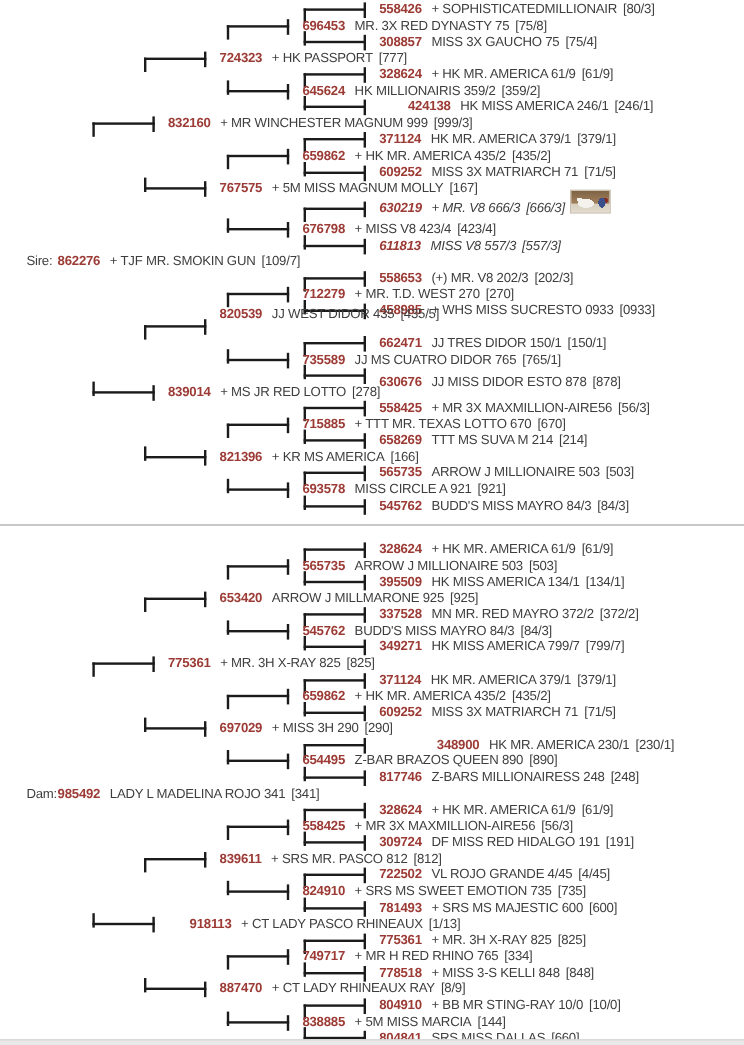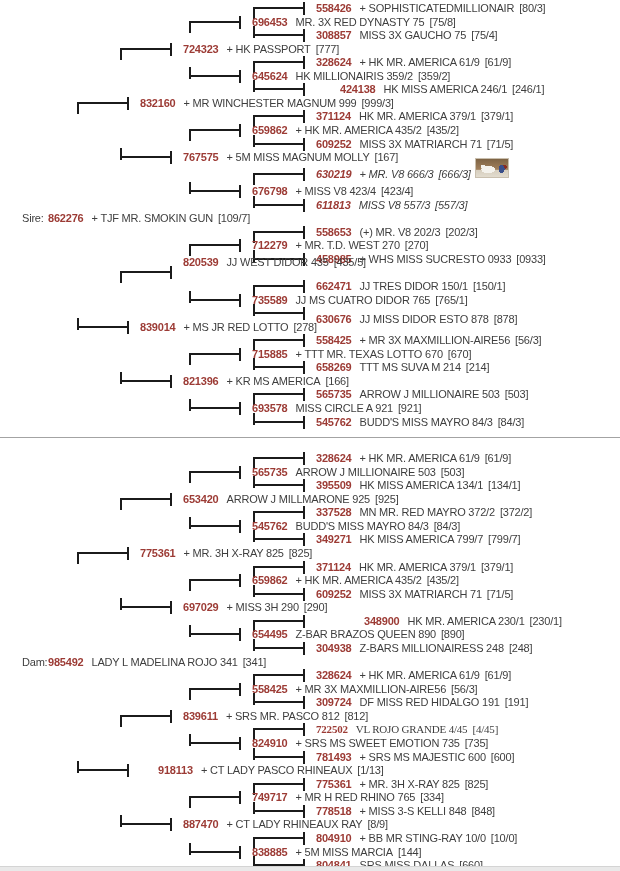--- a/index.html
+++ b/index.html
@@ -127,32 +127,32 @@
       <div class="row gen3" style="left: 252px; top: 574px;"><span class="num">659862</span><span class="name">+ HK MR. AMERICA 435/2</span><span class="reg">[435/2]</span></div>
       <div class="bracket up" style="left: 253px; top: 593px;"></div>
       <div class="row gen4" style="left: 316px; top: 588px;"><span class="num">609252</span><span class="name">MISS 3X MATRIARCH 71</span><span class="reg">[71/5]</span></div>
       <div class="bracket up" style="left: 120px; top: 606px;"></div>
       <div class="row gen2" style="left: 183px; top: 601px;"><span class="num">697029</span><span class="name">+ MISS 3H 290</span><span class="reg">[290]</span></div>
       <div class="bracket down" style="left: 253px; top: 620px;"></div>
       <div class="row gen4" style="left: 316px; top: 615px; margin-left: 48px;"><span class="num">348900</span><span class="name">HK MR. AMERICA 230/1</span><span class="reg">[230/1]</span></div>
       <div class="bracket up" style="left: 189px; top: 633px;"></div>
       <div class="row gen3" style="left: 252px; top: 628px;"><span class="num">654495</span><span class="name">Z-BAR BRAZOS QUEEN 890</span><span class="reg">[890]</span></div>
       <div class="bracket up" style="left: 253px; top: 647px;"></div>
-      <div class="row gen4" style="left: 316px; top: 642px;"><span class="num">304938</span><span class="name">Z-BARS MILLIONAIRESS 248</span><span class="reg">[248]</span></div>
+      <div class="row gen4" style="left: 316px; top: 642px;"><span class="num">817746</span><span class="name">Z-BARS MILLIONAIRESS 248</span><span class="reg">[248]</span></div>
       <div class="row gen0" style="left: 22px; top: 656px;"><span class="lbl">Dam:</span><span class="num">985492</span><span class="name">LADY L MADELINA ROJO 341</span><span class="reg">[341]</span></div>
       <div class="bracket down" style="left: 253px; top: 674px;"></div>
       <div class="row gen4" style="left: 316px; top: 669px;"><span class="num">328624</span><span class="name">+ HK MR. AMERICA 61/9</span><span class="reg">[61/9]</span></div>
       <div class="bracket down" style="left: 189px; top: 688px;"></div>
       <div class="row gen3" style="left: 252px; top: 683px;"><span class="num">558425</span><span class="name">+ MR 3X MAXMILLION-AIRE56</span><span class="reg">[56/3]</span></div>
       <div class="bracket up" style="left: 253px; top: 701px;"></div>
       <div class="row gen4" style="left: 316px; top: 696px;"><span class="num">309724</span><span class="name">DF MISS RED HIDALGO 191</span><span class="reg">[191]</span></div>
       <div class="bracket down" style="left: 120px; top: 715px;"></div>
       <div class="row gen2" style="left: 183px; top: 710px;"><span class="num">839611</span><span class="name">+ SRS MR. PASCO 812</span><span class="reg">[812]</span></div>
       <div class="bracket down" style="left: 253px; top: 728px;"></div>
-      <div class="row gen4" style="left: 316px; top: 723px; font-family: Liberation Serif, serif;"><span class="num">722502</span><span class="name">VL ROJO GRANDE 4/45</span><span class="reg">[4/45]</span></div>
+      <div class="row gen4" style="left: 316px; top: 723px;"><span class="num">722502</span><span class="name">VL ROJO GRANDE 4/45</span><span class="reg">[4/45]</span></div>
       <div class="bracket up" style="left: 189px; top: 742px;"></div>
       <div class="row gen3" style="left: 252px; top: 737px;"><span class="num">824910</span><span class="name">+ SRS MS SWEET EMOTION 735</span><span class="reg">[735]</span></div>
       <div class="bracket up" style="left: 253px; top: 756px;"></div>
       <div class="row gen4" style="left: 316px; top: 751px;"><span class="num">781493</span><span class="name">+ SRS MS MAJESTIC 600</span><span class="reg">[600]</span></div>
       <div class="bracket up" style="left: 77px; top: 769px;"></div>
       <div class="row gen1" style="left: 140px; top: 764px; padding-left: 18px;"><span class="num">918113</span><span class="name">+ CT LADY PASCO RHINEAUX</span><span class="reg">[1/13]</span></div>
       <div class="bracket down" style="left: 253px; top: 783px;"></div>
       <div class="row gen4" style="left: 316px; top: 778px;"><span class="num">775361</span><span class="name">+ MR. 3H X-RAY 825</span><span class="reg">[825]</span></div>
       <div class="bracket down" style="left: 189px; top: 796px;"></div>
       <div class="row gen3" style="left: 252px; top: 791px;"><span class="num">749717</span><span class="name">+ MR H RED RHINO 765</span><span class="reg">[334]</span></div>

